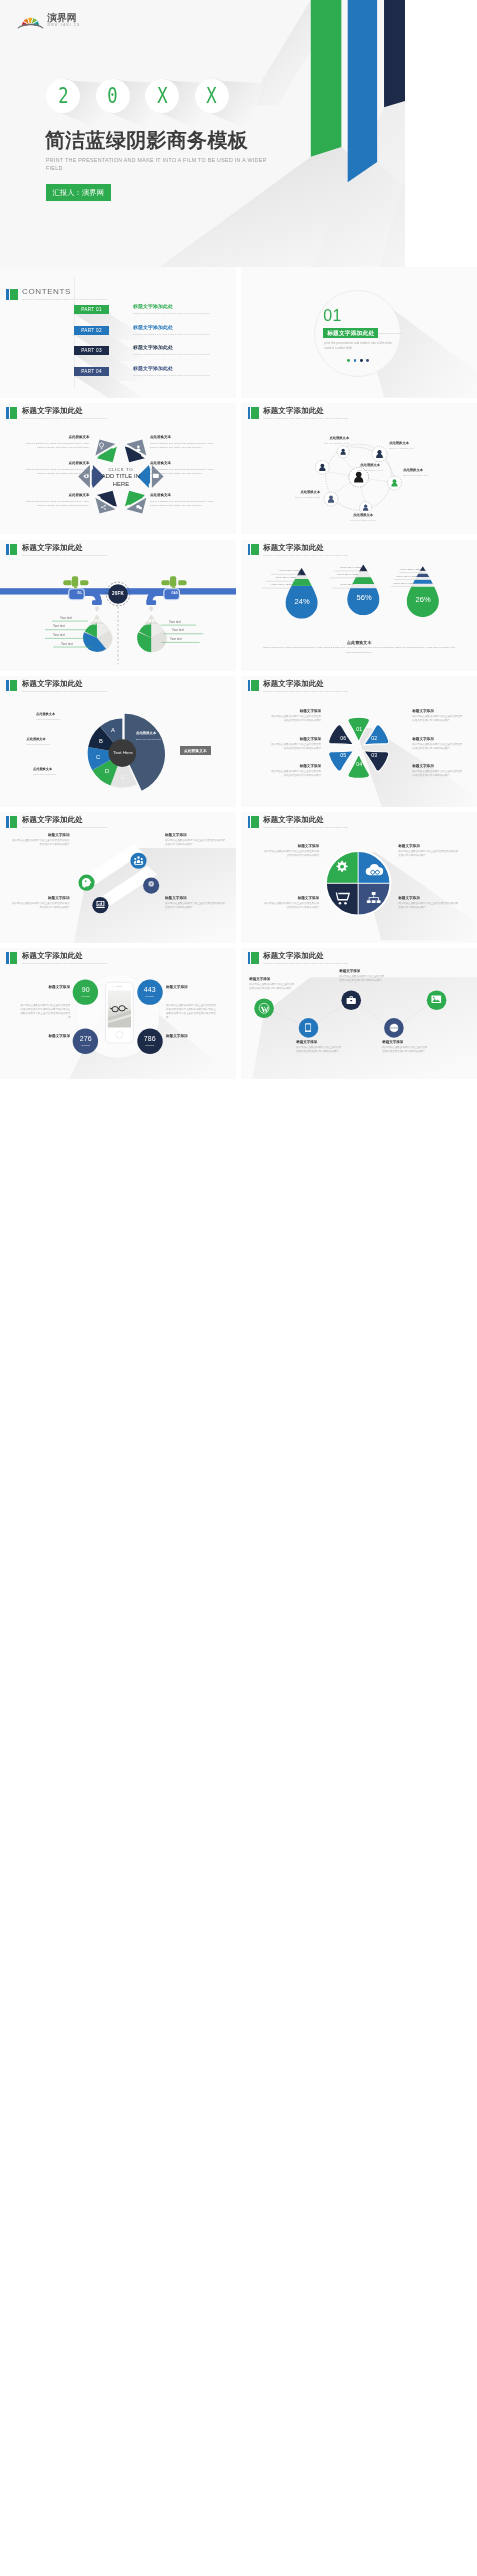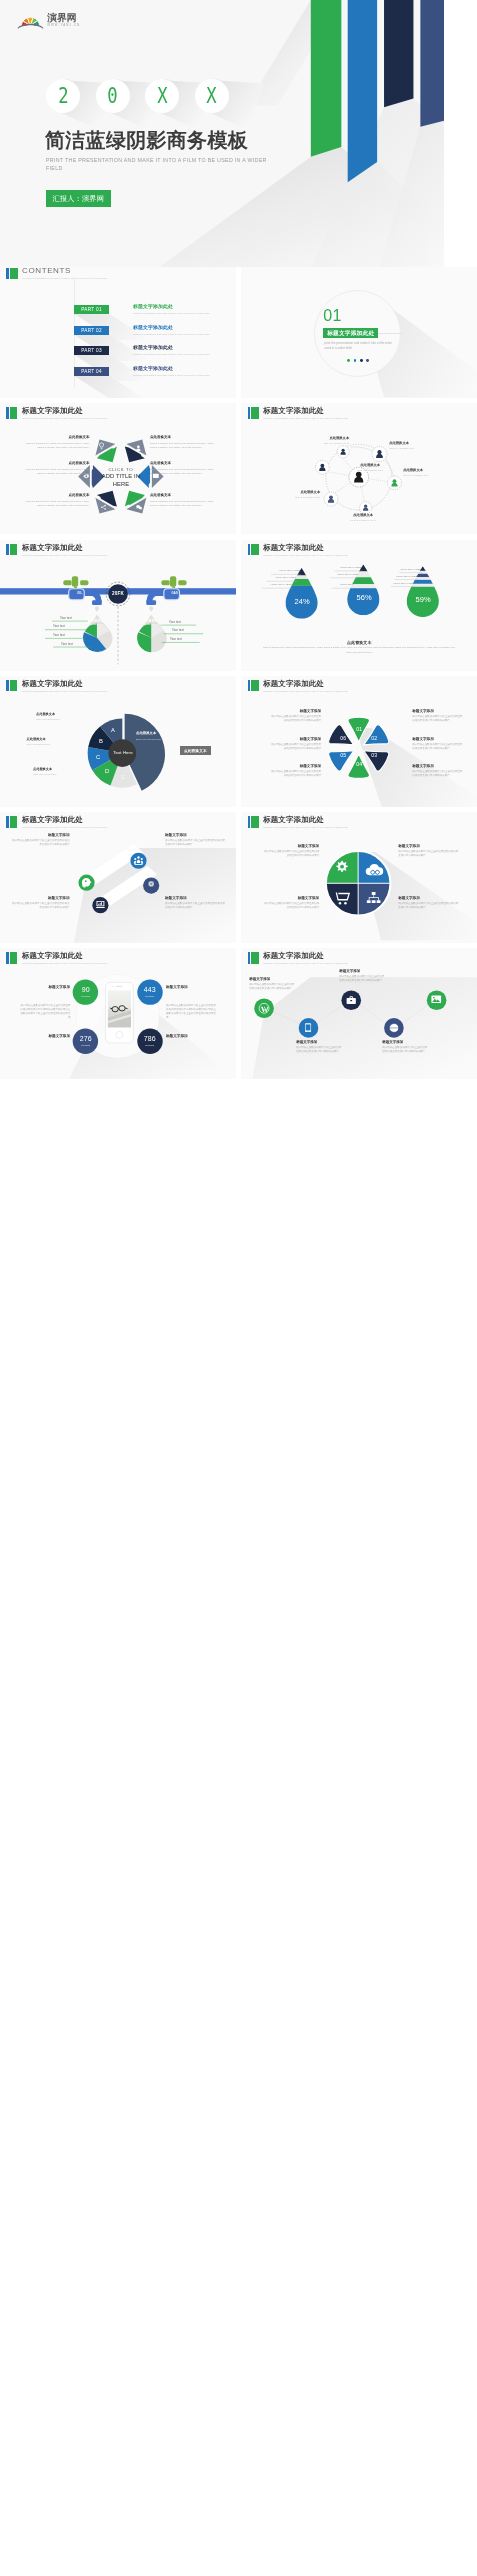--- a/index.html
+++ b/index.html
@@ -16,21 +16,21 @@
 .sh{position:absolute;left:6.4px;top:4px;display:flex;align-items:flex-start;z-index:5;}
 .sh .bb{width:2.3px;height:11.5px;background:#2376bb;}
 .sh .gb{width:7.5px;height:11.5px;background:#2fab4f;margin-left:1.2px;}
 .sh .ht{margin-left:4.6px;}
 .sh .ht h3{font-size:7.5px;font-weight:700;color:#3d3d3d;line-height:8px;letter-spacing:0.1px;white-space:nowrap;}
 .sh .ht p{font-size:2.5px;color:#bdbdbd;letter-spacing:0.1px;margin-top:2px;white-space:nowrap;}
 .dot4{display:flex;gap:3.5px;}
 .dot4 i{width:2.9px;height:2.9px;border-radius:50%;display:block;}
 
 
-.ct-head{position:absolute;left:6px;top:0;display:flex;align-items:center;}
+.ct-head{position:absolute;left:6px;top:21px;display:flex;align-items:center;}
 .ct-head .bb{width:2.6px;height:11.5px;background:#2376bb;display:block;}
 .ct-head .gb{width:7.8px;height:11.5px;background:#2fab4f;display:block;margin-left:1.4px;}
 .ct-ht{margin-left:4.3px;margin-top:-1.2px;}
 .ct-ht h3{font-size:8px;font-weight:400;color:#6d6d6d;letter-spacing:0.6px;line-height:9.8px;}
 .ct-ht p{font-size:2.5px;color:#c2c2c2;letter-spacing:0.1px;margin-top:0.9px;}
 .ct-vline{position:absolute;left:74px;top:10.4px;width:0.6px;height:111px;background:#ececec;}
 .ct-row{position:absolute;left:0;width:236px;height:9.2px;}
 .ct-tag{position:absolute;left:74px;top:0;width:35px;height:8.7px;color:#fff;font-size:4.7px;
         letter-spacing:0.3px;display:flex;align-items:center;justify-content:center;z-index:3;}
 .ct-sh{position:absolute;left:74px;top:0;width:76px;height:35px;z-index:1;pointer-events:none;
@@ -126,35 +126,35 @@
 .ps-v b{display:block;font-size:7px;color:#fff;font-weight:400;line-height:8px;}
 .ps-v span{display:block;font-size:2.4px;color:#eaeaea;margin-top:0.6px;letter-spacing:0.1px;}
 .ps-h{position:absolute;font-size:3.6px;font-weight:700;color:#333;line-height:4.6px;}
 .ps-b{position:absolute;font-size:2.5px;color:#a7a7a7;line-height:4px;}
 
 .tl-t{position:absolute;}
 .tl-t h4{font-size:3.5px;font-weight:700;color:#333;line-height:4.6px;}
 .tl-t p{font-size:2.5px;color:#a7a7a7;line-height:3.8px;margin-top:1.2px;}
 
 
-.cover{width:444px;height:267px;background:#f7f7f7;}
+.cover{width:405px;height:267px;background:#f7f7f7;}
 .cv-ribbons{position:absolute;left:0;top:0;width:478px;height:267px;}
 .cv-logo{position:absolute;left:16.7px;top:10.4px;display:flex;align-items:flex-start;}
 .cv-logo-mark{display:block;}
 .cv-logo-txt{margin-left:3.5px;margin-top:1.2px;}
 .cv-logo-cn{font-size:9.8px;font-weight:700;color:#5a5a5a;letter-spacing:0px;line-height:11px;}
 .cv-logo-en{font-size:2.9px;color:#9b9b9b;letter-spacing:1.1px;margin-top:0.6px;}
 .cv-years{position:absolute;left:46px;top:79px;display:flex;}
 .yc{position:relative;width:34px;height:34px;border-radius:50%;background:#fff;margin-right:15.6px;
     display:flex;align-items:center;justify-content:center;}
 .yc b{font-family:"DejaVu Sans Mono",monospace;font-size:21px;font-weight:400;color:#2fab4f;line-height:1;
       transform:scaleX(.82);display:inline-block;}
 .cv-title{position:absolute;left:45px;top:129px;font-size:20px;font-weight:700;color:#3c3c3c;letter-spacing:0.3px;line-height:23px;}
 .cv-sub{position:absolute;left:46px;top:157px;width:231px;font-size:5.3px;color:#9c9c9c;letter-spacing:0.3px;line-height:7.8px;}
-.cv-btn{position:absolute;left:46px;top:190px;background:#2fab4f;padding:2.9px 6.4px 3.5px;}
+.cv-btn{position:absolute;left:46px;top:184px;background:#2fab4f;padding:2.9px 6.4px 3.5px;}
 .cv-btn span{font-size:7.2px;color:#fff;font-weight:400;letter-spacing:0.2px;}
 </style>
 </head>
 <body>
 
 <div class="page">
 
 <div class="slide cover">
   <div class="cv-ribbons">
     <svg width="478" height="267" viewBox="0 0 827 463">
@@ -617,21 +617,21 @@
       <line x1="162" y1="53" x2="211" y2="53"></line>
             <line x1="154" y1="65" x2="204" y2="65"></line>
             <line x1="157" y1="83" x2="196" y2="83"></line>
       <line x1="274" y1="56" x2="314" y2="56"></line>
             <line x1="266" y1="68" x2="308" y2="68"></line>
             <line x1="260" y1="80" x2="302" y2="80"></line>
     </g>
   </svg>
   <div class="dpv" style="left:47px;top:57px">24%</div>
   <div class="dpv" style="left:109px;top:53px">56%</div>
-  <div class="dpv" style="left:168px;top:55px">59%</div>
+  <div class="dpv" style="left:168px;top:55px">26%</div>
   <div class="dpl" style="left:29px;top:29.4px;width:30px">YOUR TEXT HERE</div>
   <div class="dpl" style="left:24px;top:36px;width:31px">YOUR TEXT HERE</div>
   <div class="dpl" style="left:19.6px;top:43px;width:31px">YOUR TEXT HERE</div>
   <div class="dpl" style="left:92px;top:26px;width:28px">YOUR TEXT HERE</div>
   <div class="dpl" style="left:88px;top:33px;width:29px">YOUR TEXT HERE</div>
   <div class="dpl" style="left:90px;top:43px;width:22.5px">YOUR TEXT</div>
   <div class="dpl" style="left:157px;top:28px;width:23px">YOUR TEXT HERE</div>
   <div class="dpl" style="left:152px;top:35px;width:24px">YOUR TEXT HERE</div>
   <div class="dpl" style="left:149px;top:42px;width:24px">YOUR TEXT HERE</div>
   <div class="dpcap">

